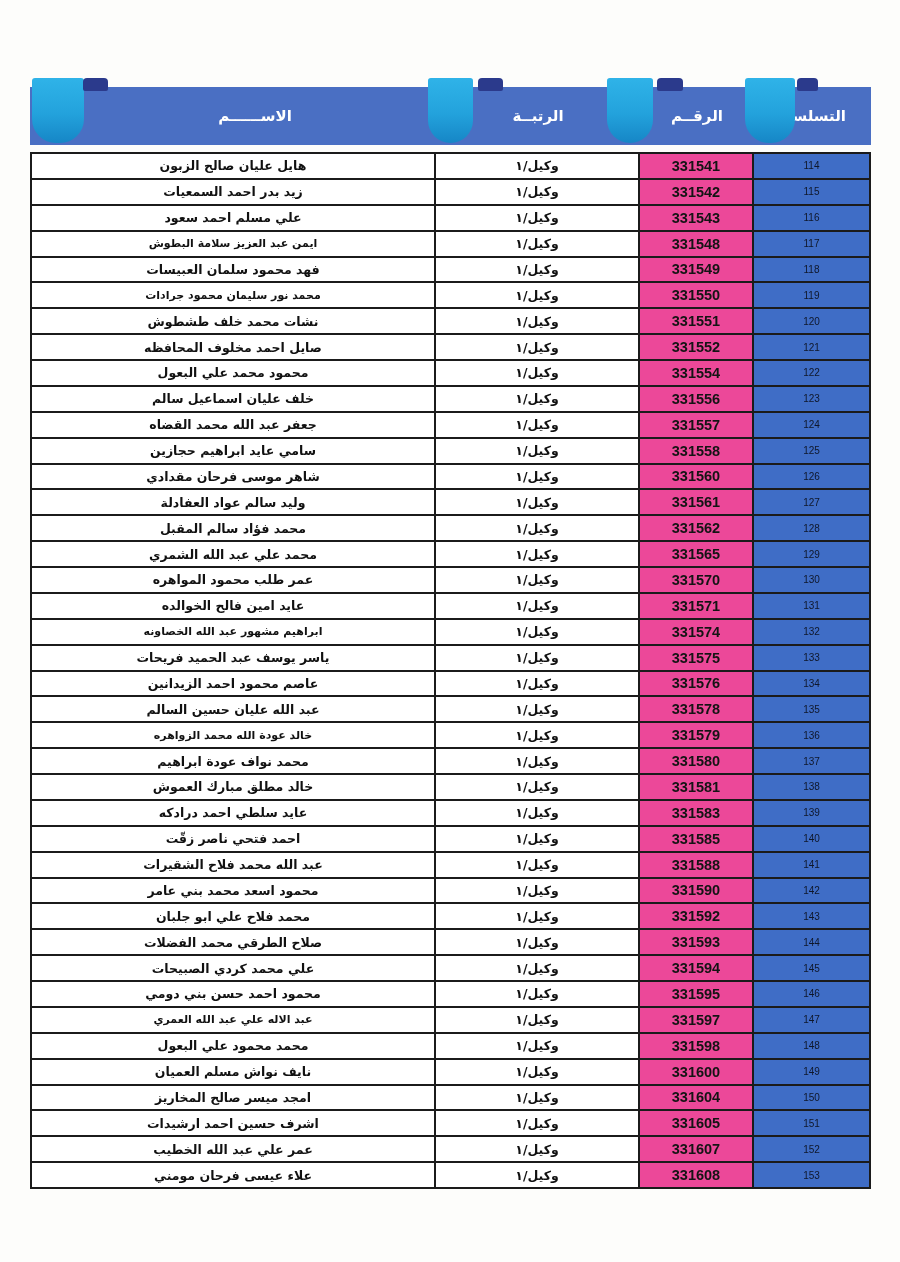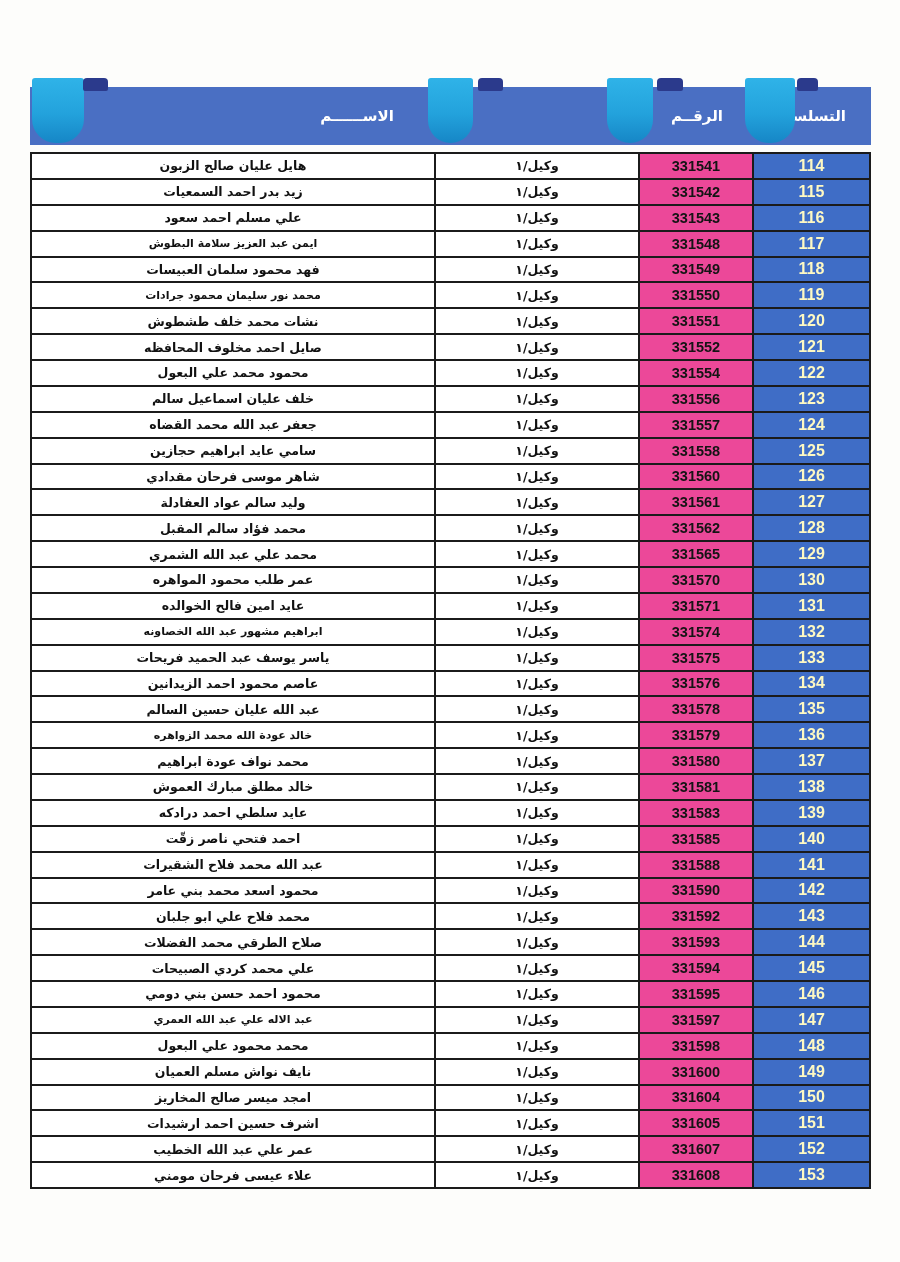--- a/index.html
+++ b/index.html
@@ -63,21 +63,21 @@
     border-collapse:collapse;table-layout:fixed;
   }
   table.roster td{
     border:2px solid var(--border-black);
     padding:0 3px;
     text-align:center;vertical-align:middle;
     overflow:hidden;white-space:nowrap;
   }
   td.serial-cell{
     background:var(--serial-blue);
-    color:#fef9c3;font-weight:bold;font-size:16px;
+    color:#0f172a;font-weight:normal;font-size:10px;
     font-family:"Liberation Sans","DejaVu Sans",sans-serif;
   }
   td.number-cell{
     background:#ec4899;color:#141414;font-weight:bold;font-size:14.5px;
     font-family:"Liberation Sans","DejaVu Sans",sans-serif;
   }
   td.rank-cell{
     background:#fff;color:#111;font-weight:bold;font-size:12.5px;margin-left:36px;
   }
   td.name-cell{
@@ -89,20 +89,23 @@
 <body>
 
 <div class="page">
 
   <div class="header-band" dir="rtl">
     <div class="hcell serial-h">
       <span>التسلسل</span>
     </div>
     <div class="hcell number-h">
       <span>الرقــم</span>
+    </div>
+    <div class="hcell rank-h">
+      <span>الرتبــة</span>
     </div>
     <div class="hcell name-h">
       <span>الاســــــم</span>
     </div>
   </div>
 
   <div class="pin pin1"></div>
   <div class="cap cap1"></div>
   <div class="pin pin2"></div>
   <div class="cap cap2"></div>

